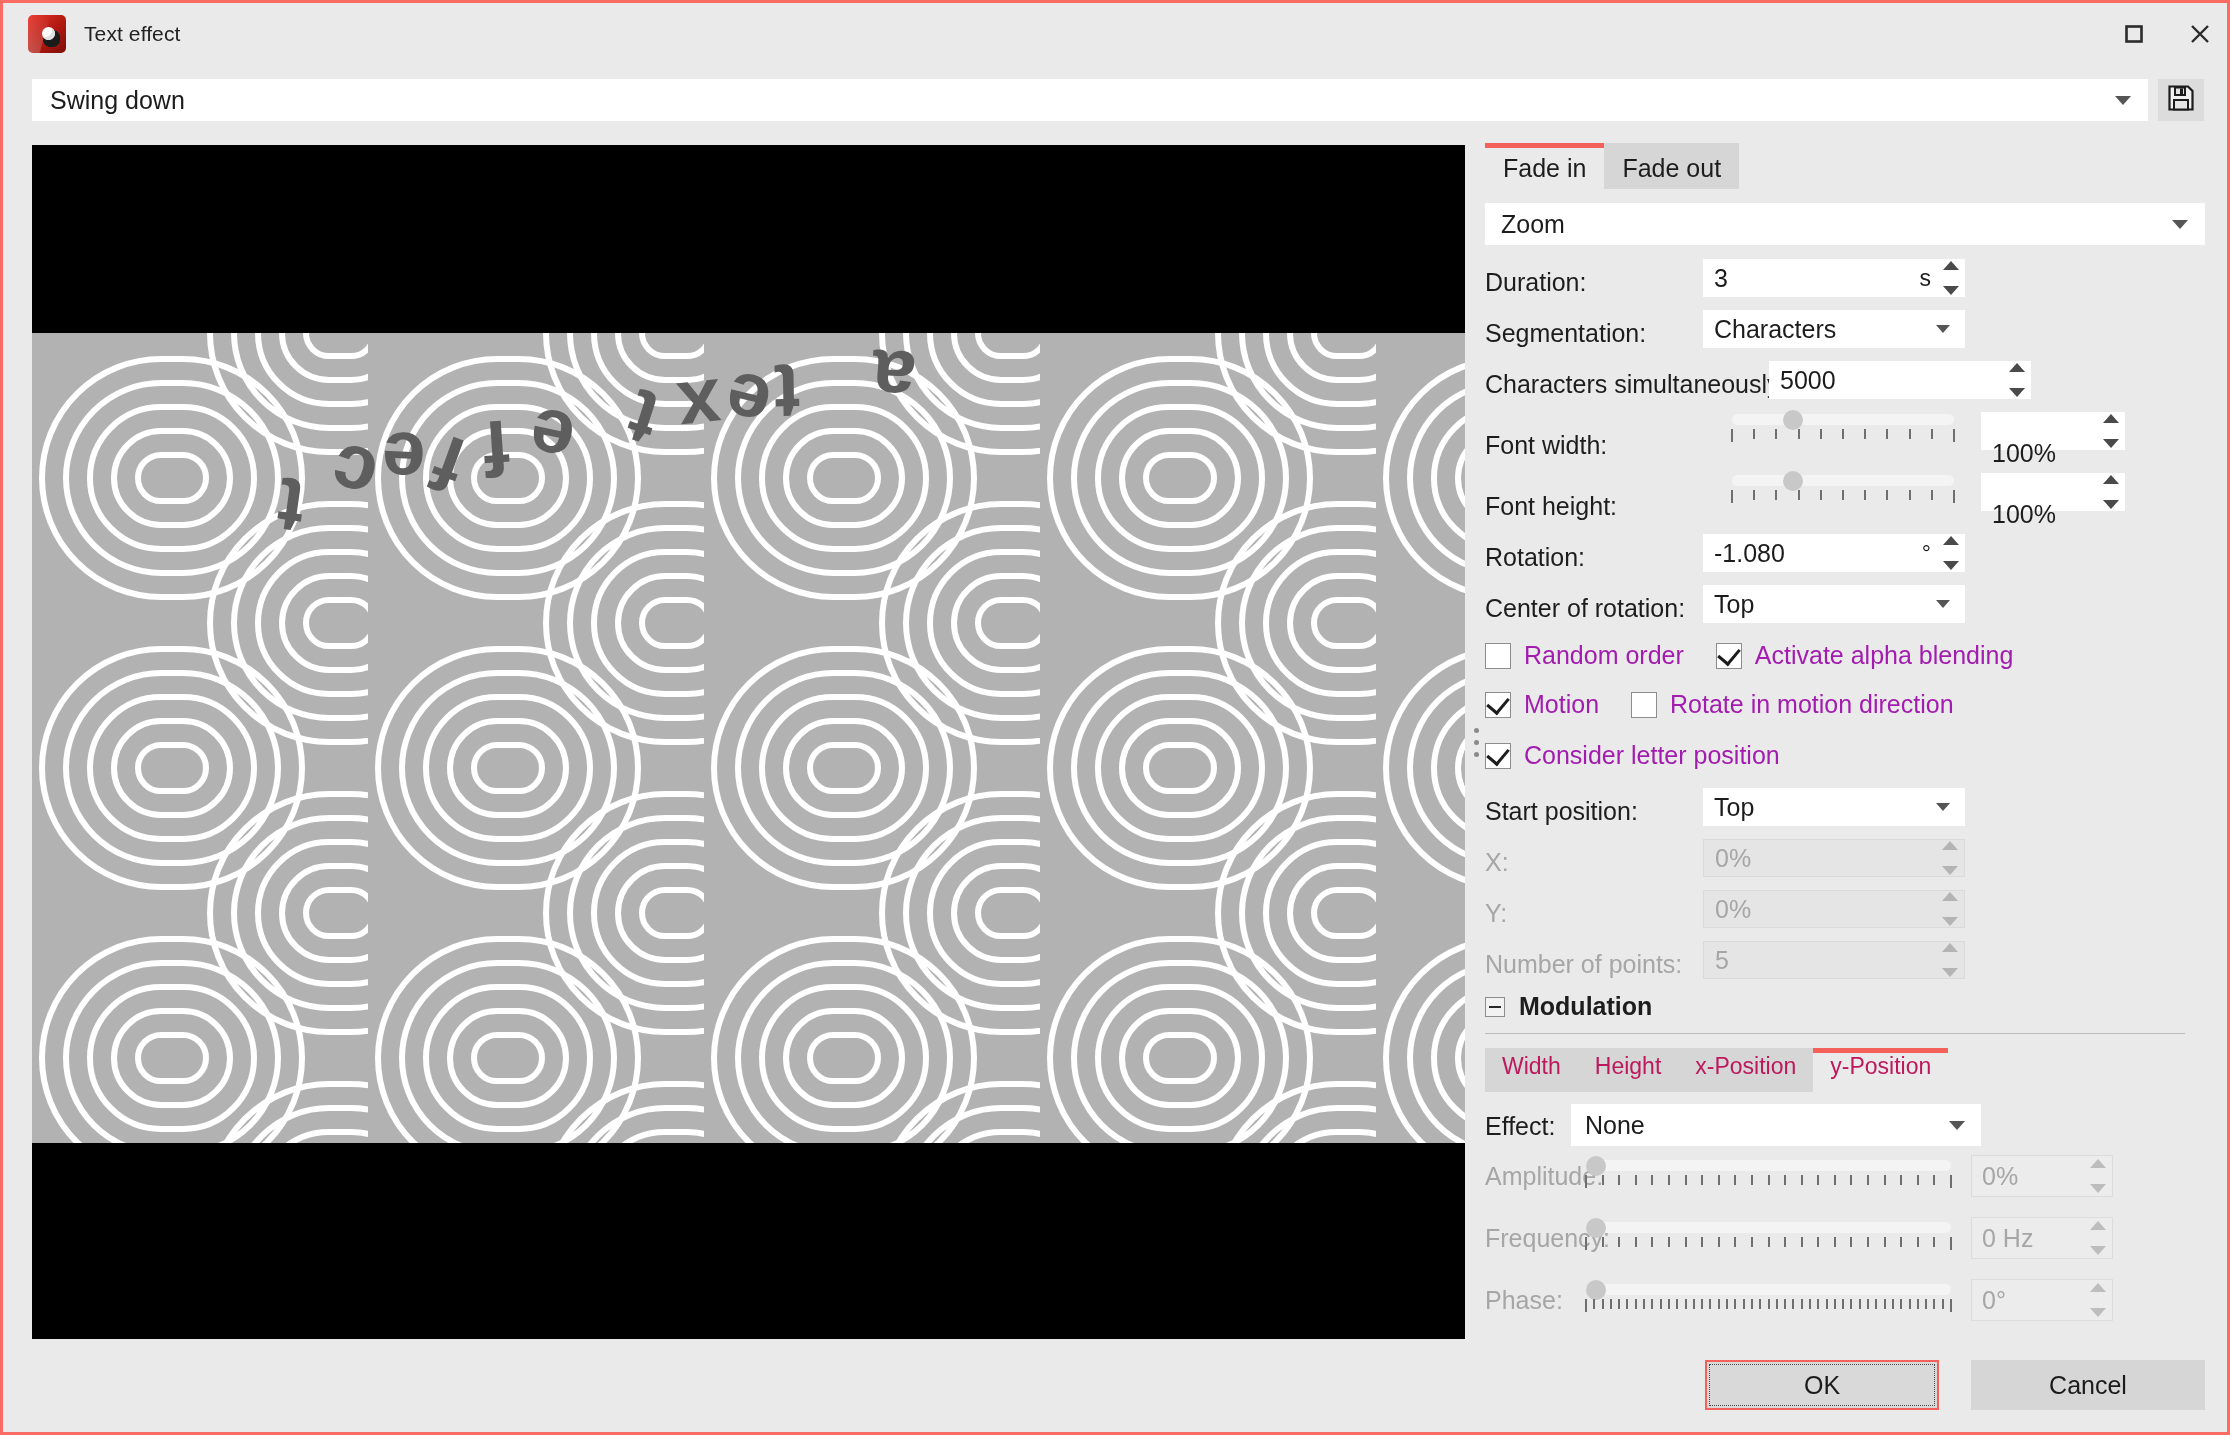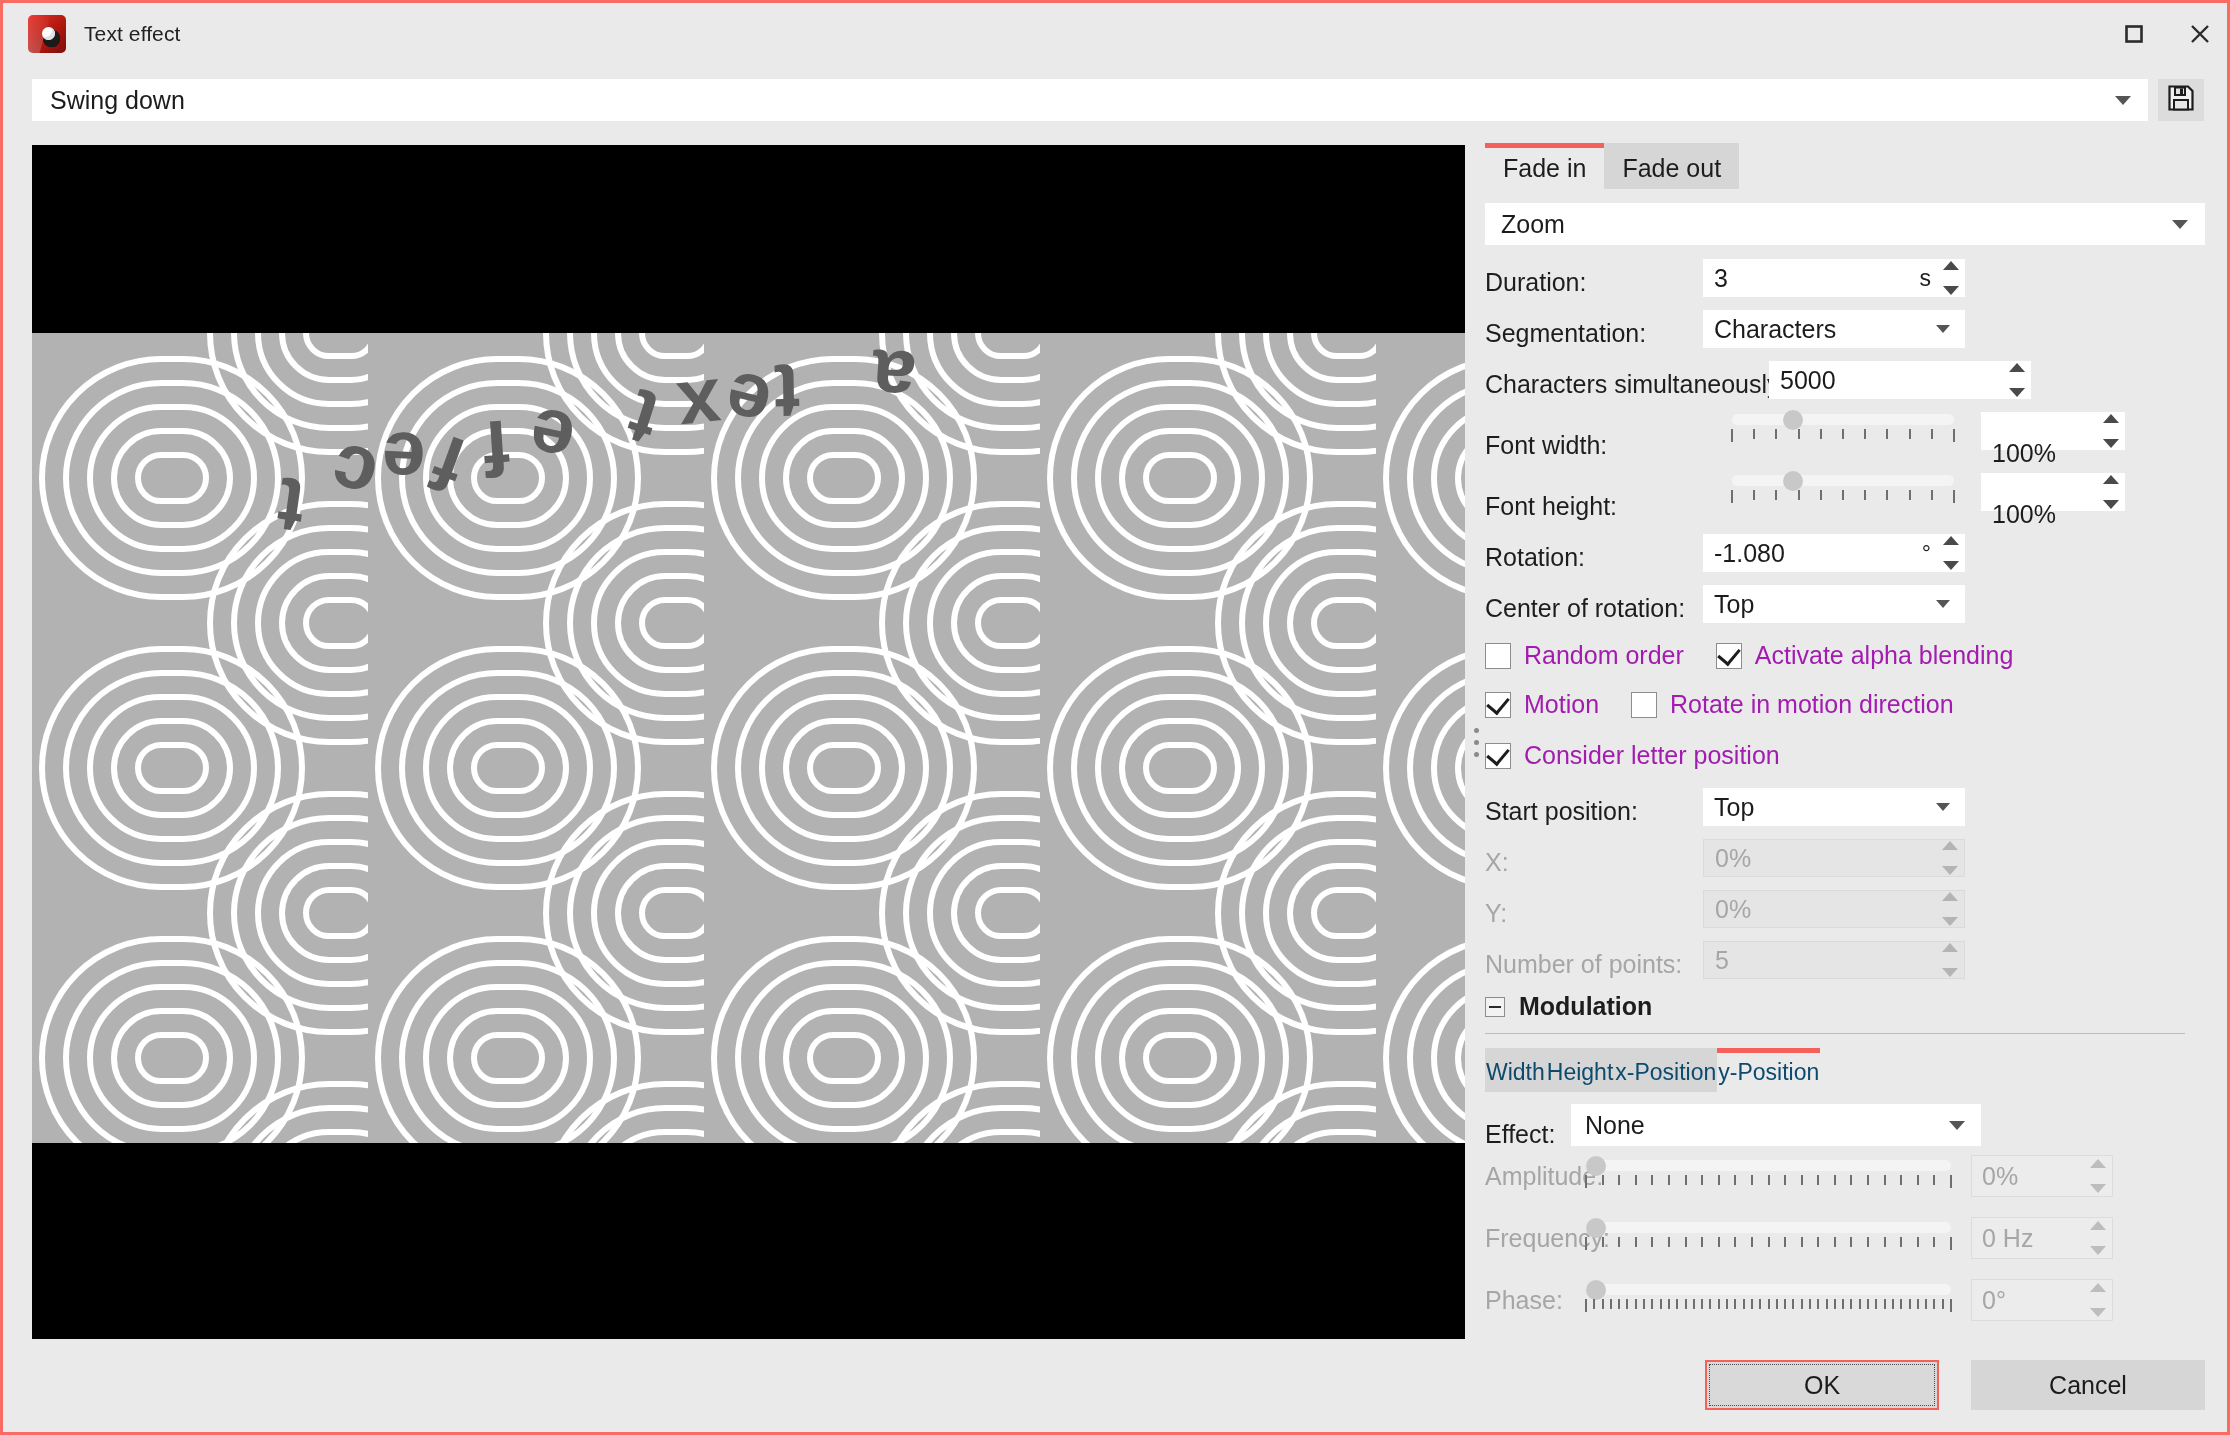--- a/index.html
+++ b/index.html
@@ -406,24 +406,24 @@
     width: 700px;
   }
 
   .modtabs {
     display: flex;
     height: 44px;
     margin-top: 14px;
   }
   .modtab {
     height: 44px;
-    padding: 0 1px;
-    display: flex; align-items: center;
+    padding: 0 17px;
+    display: flex; align-items: flex-start;
     font-size: 23px;
-    color: #0c4a6e;
+    color: #be185d;
     background: #d6d6d6;
     border-top: 5px solid transparent;
     cursor: default;
   }
   .modtab.active {
     background: #eaeaea;
     border-top-color: #f4605a;
   }
 
   .modrow {
@@ -794,21 +794,21 @@
       </div>
       <div class="modtab">
         <span>x-Position</span>
       </div>
       <div class="modtab active">
         <span>y-Position</span>
       </div>
     </div>
 
     <div class="modrow">
-      <span class="lbl" style="position:absolute;left:0;top:16px;">Effect:</span>
+      <span class="lbl" style="position:absolute;left:0;top:8px;">Effect:</span>
       <div class="mod-effect-combo">
         <span class="value">None</span>
         <span class="caret"></span>
       </div>
     </div>
 
     <div class="modsliderrow">
       <span class="lbl dis">Amplitude:</span>
       <div class="mod-slider sliderwrap" style="position:absolute;left:101px;width:365px;">
         <div class="srail">

